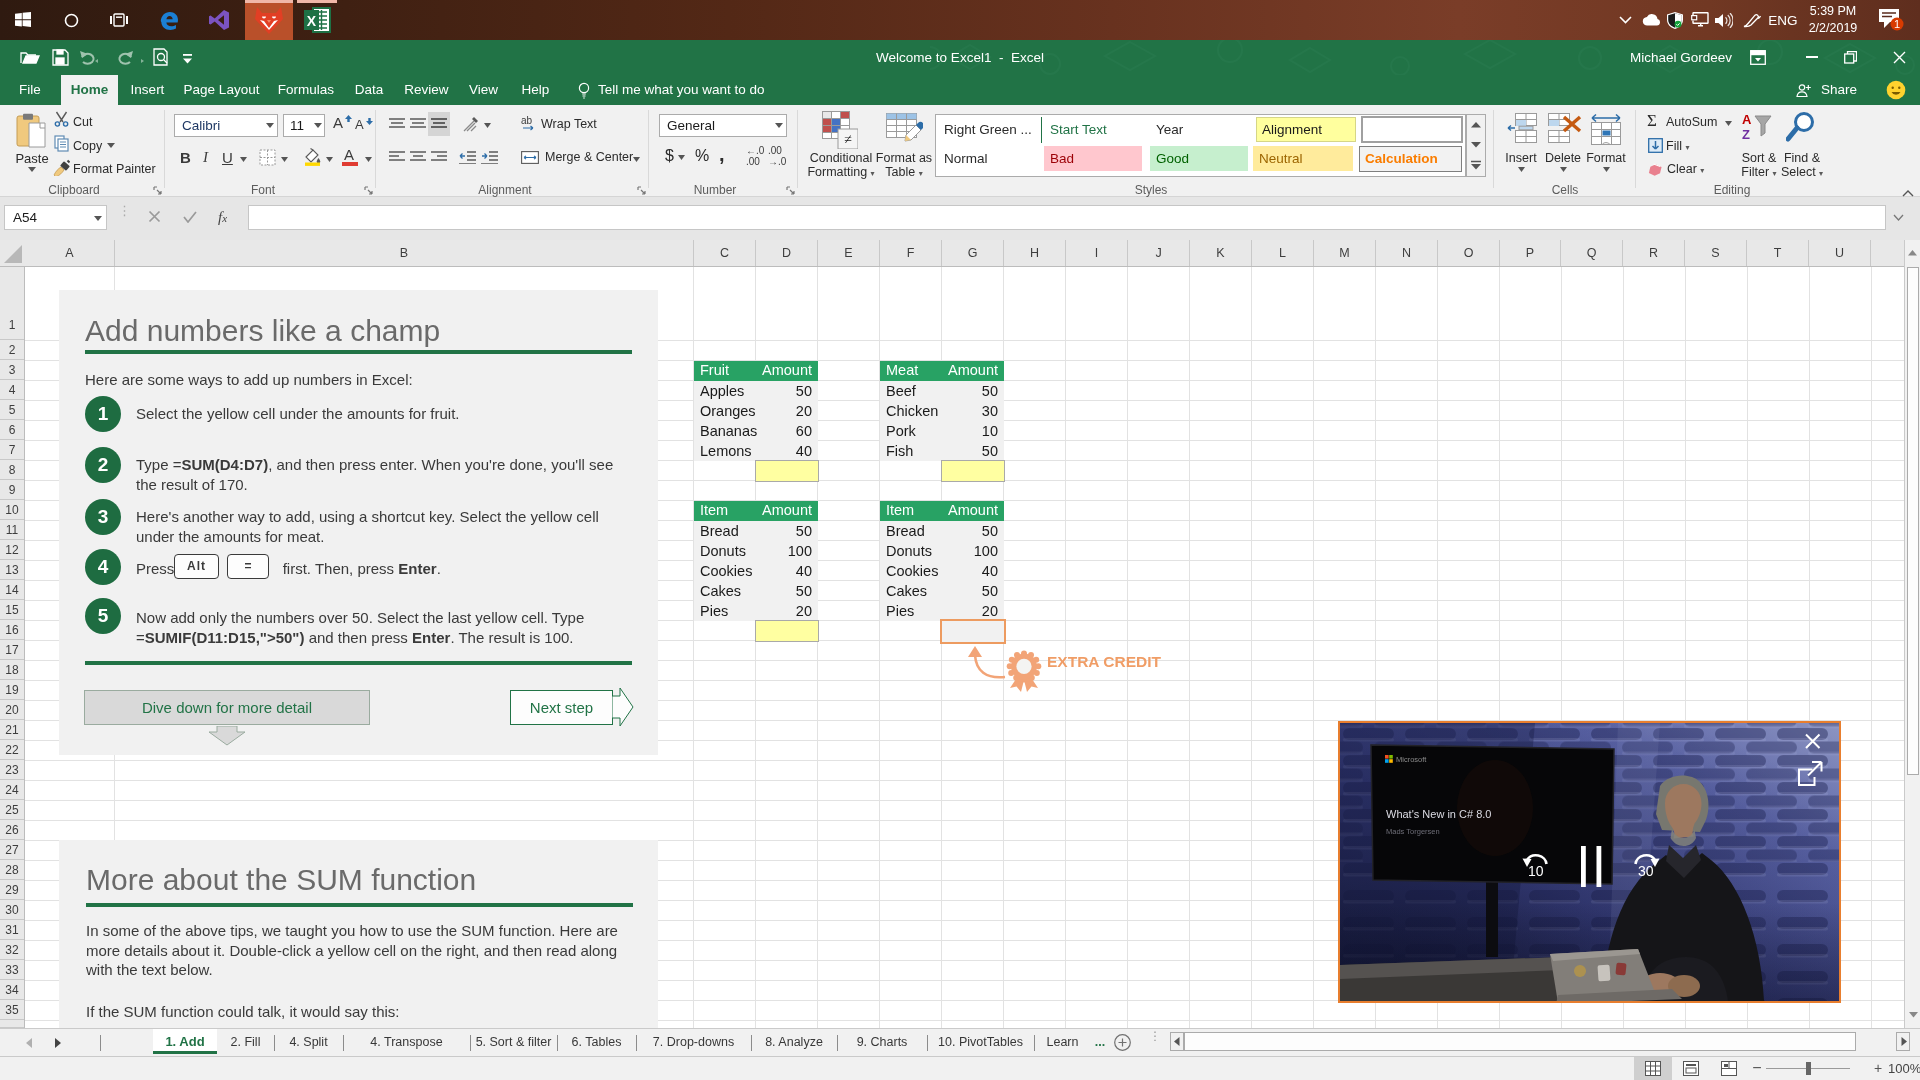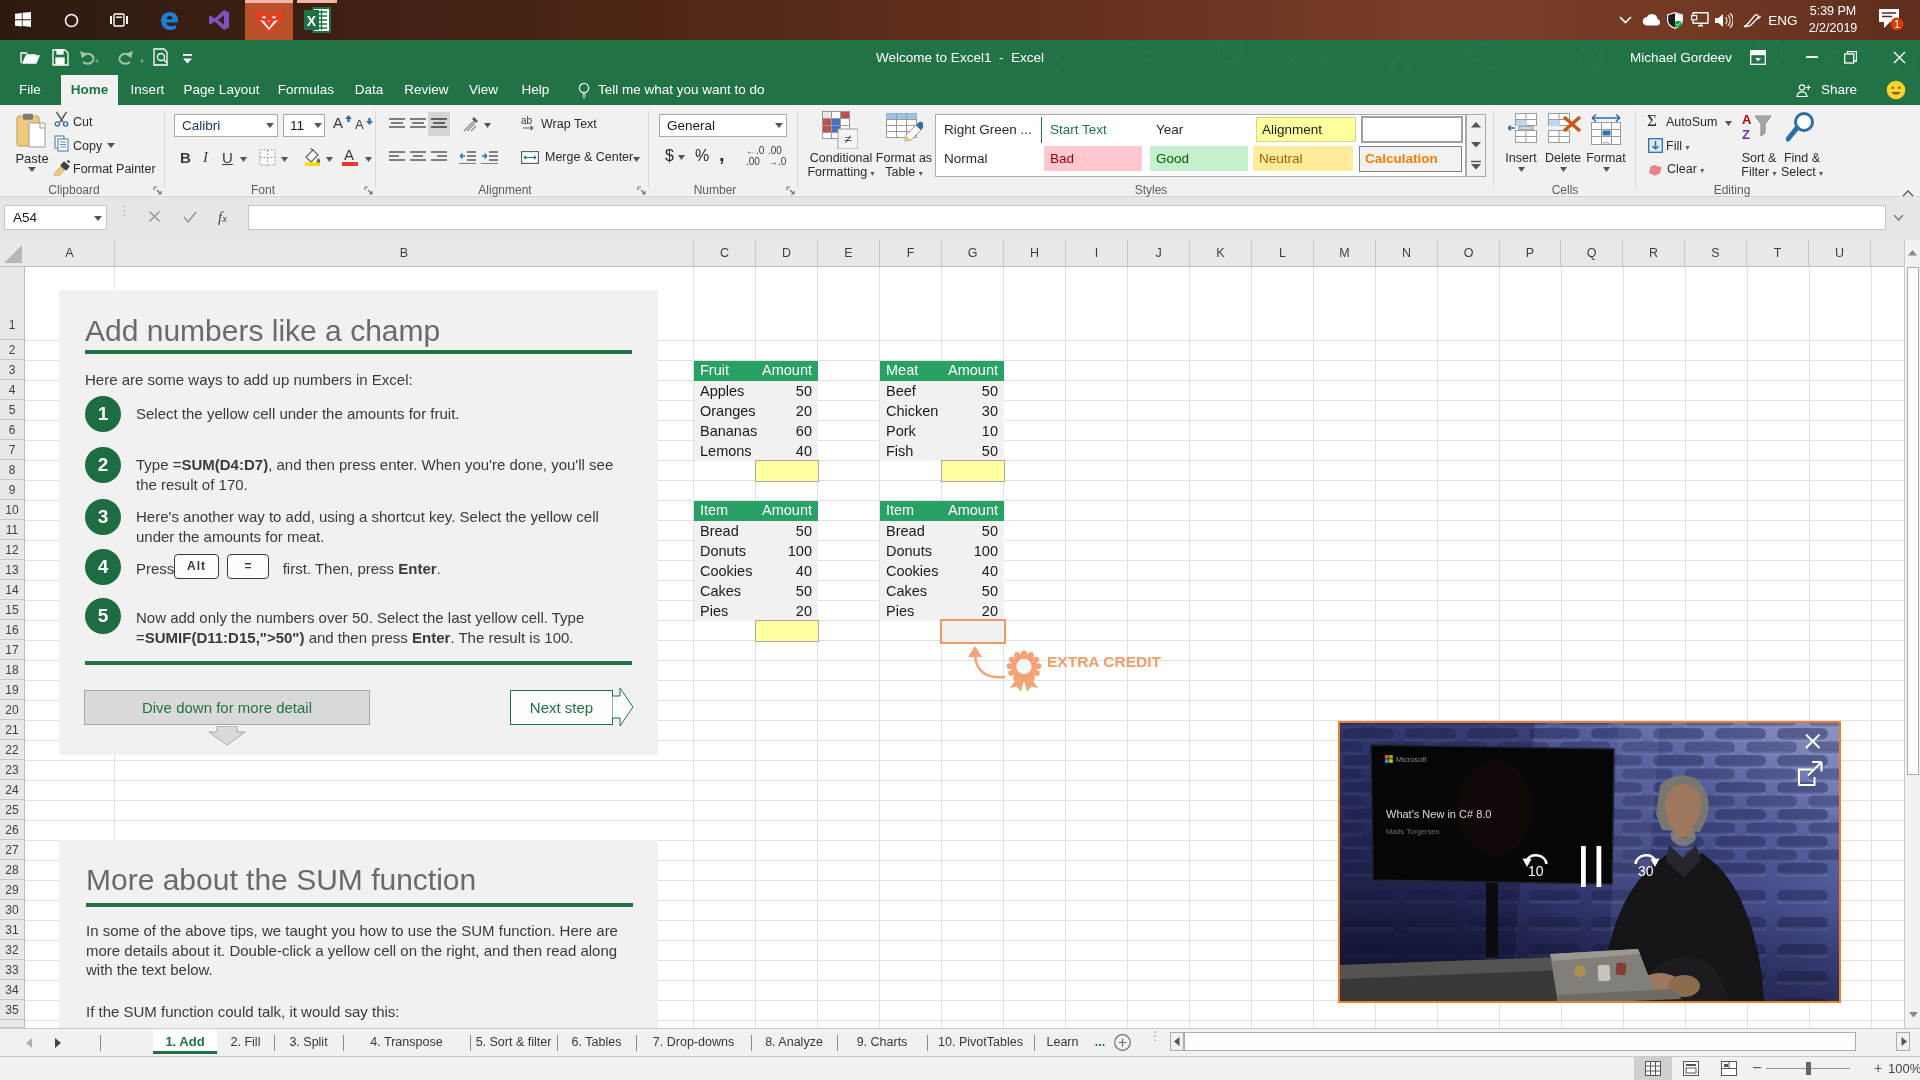--- a/index.html
+++ b/index.html
@@ -939,21 +939,21 @@
         <path d="M7 0 1 5l6 5z" fill="#b0b0b0"></path>
       </svg>
     <svg class="abs" style="left:53px;top:9px;" width="9" height="10" viewBox="0 0 9 10">
         <path d="M2 0l6 5-6 5z" fill="#444"></path>
       </svg>
     <div class="stdiv" style="left:100px;"></div>
     <div class="stab" style="left:100px;width:48px;margin-top:40px;">Start</div>
     <div class="abs" style="left:153px;top:0;width:64px;height:25px;background:#fff;border-bottom:3px solid #217346;text-align:center;line-height:25px;font-size:13px;color:#217346;font-weight:bold;">1. Add</div>
     <div class="stab" style="left:217px;width:57px;">2. Fill</div>
     <div class="stdiv" style="left:274px;"></div>
-    <div class="stab" style="left:274px;width:69px;">3. Split</div>
+    <div class="stab" style="left:274px;width:69px;">4. Split</div>
     <div class="stdiv" style="left:343px;"></div>
     <div class="stab" style="left:343px;width:127px;">4. Transpose</div>
     <div class="stdiv" style="left:470px;"></div>
     <div class="stab" style="left:470px;width:87px;">5. Sort &amp; filter</div>
     <div class="stdiv" style="left:557px;"></div>
     <div class="stab" style="left:557px;width:79px;">6. Tables</div>
     <div class="stdiv" style="left:636px;"></div>
     <div class="stab" style="left:636px;width:115px;">7. Drop-downs</div>
     <div class="stdiv" style="left:751px;"></div>
     <div class="stab" style="left:751px;width:86px;">8. Analyze</div>

